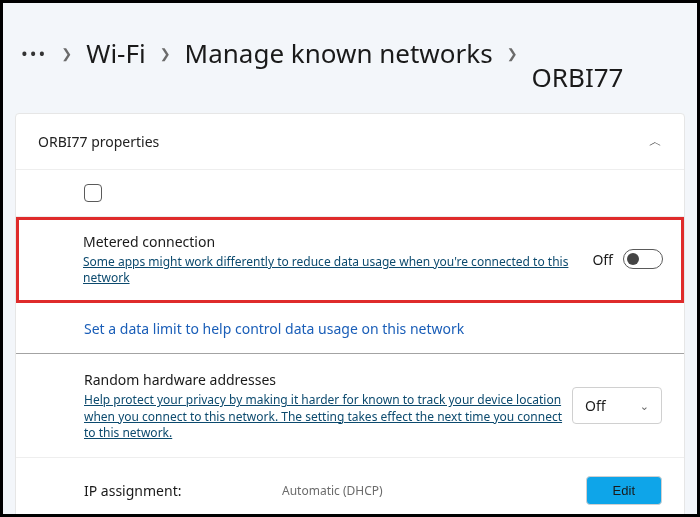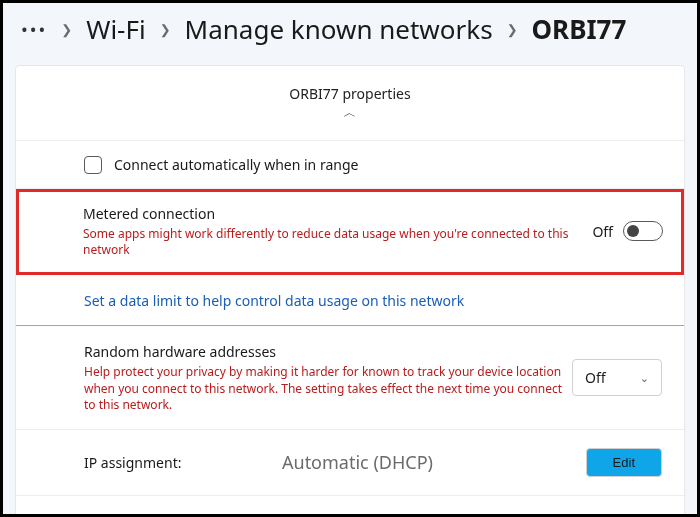--- a/index.html
+++ b/index.html
@@ -13,36 +13,35 @@
     }
     .breadcrumb {
       display: flex;
       align-items: center;
       gap: 14px;
       padding: 8px 18px 18px 18px;
     }
     .more-icon { font-size: 18px; color: #333; letter-spacing: 2px; cursor: pointer; }
     .chevron-sep { color: #6b6b6b; font-size: 13px; }
     .crumb { font-size: 26px; font-weight: 400; color: #1a1a1a; cursor: pointer; }
-    .crumb-current { font-weight: 700; }
+    .crumb-current { font-weight: 400; margin-top: 48px; }
 
     .panel {
       background: #fff;
       margin: 0 12px;
       border: 1px solid #e6e6e6;
       border-radius: 4px;
     }
     .panel-header {
       display: flex;
       align-items: center;
       justify-content: space-between;
       padding: 18px 22px;
       border-bottom: 1px solid #eee;
       cursor: pointer;
-      flex-direction: column;
     }
     .panel-title { font-size: 14px; color: #222; }
     .chev-up { font-size: 13px; color: #444; }
 
     .row {
       padding: 14px 22px 14px 68px;
       border-bottom: 1px solid #eee;
       display: flex;
       align-items: center;
       position: relative;
@@ -51,21 +50,21 @@
       padding: 16px 22px 16px 68px;
       border-bottom: 1px solid #eee;
       display: flex;
       align-items: center;
       justify-content: space-between;
       gap: 2px;
       position: relative;
     }
     .row-multi .texts { flex: 1; }
     .row-title { font-size: 14px; color: #1a1a1a; margin-bottom: 3px; }
-    .row-desc { font-size: 12px; color: #b91c1c; line-height: 1.35; }
+    .row-desc { font-size: 12px; color: #0c4a6e; line-height: 1.35; text-decoration: underline; }
 
     .checkbox {
       width: 18px; height: 18px;
       border: 1.5px solid #5a5a5a;
       border-radius: 4px;
       margin-right: 12px;
       cursor: pointer;
     }
     .auto-label { font-size: 14px; color: #1a1a1a; }
 
@@ -114,21 +113,21 @@
     .dropdown .dd-chev { font-size: 11px; color: #666; }
 
     .kv-row {
       padding: 18px 22px 18px 68px;
       border-bottom: 1px solid #eee;
       display: flex;
       align-items: center;
       gap: 28px;
     }
     .kv-label { font-size: 14px; color: #1a1a1a; width: 170px; }
-    .kv-value { font-size: 18px; color: #6b6b6b; flex: 1; }
+    .kv-value { font-size: 12px; color: #6b6b6b; flex: 1; }
     .edit-btn {
       padding: 6px 26px;
       border: 1px solid #d0d0d0;
       border-radius: 4px;
       background: #0ea5e9;
       font-size: 13px;
       color: #1a1a1a;
       cursor: pointer;
     }
   </style>
@@ -147,21 +146,20 @@
 
 <div class="panel">
 
   <div class="panel-header">
     <span class="panel-title">ORBI77 properties</span>
     <span class="chev-up">︿</span>
   </div>
 
   <div class="row" style="padding-left:68px;">
     <div class="checkbox"></div>
-    <span class="auto-label">Connect automatically when in range</span>
   </div>
 
   <div class="highlight-box" style="display:flex;align-items:center;justify-content:space-between;gap:16px;">
     <div class="texts" style="flex:1;">
       <div class="row-title">Metered connection</div>
       <div class="row-desc">Some apps might work differently to reduce data usage when you're connected to this network</div>
     </div>
     <div class="toggle-wrap">
       <span class="toggle-label">Off</span>
       <div class="toggle">

